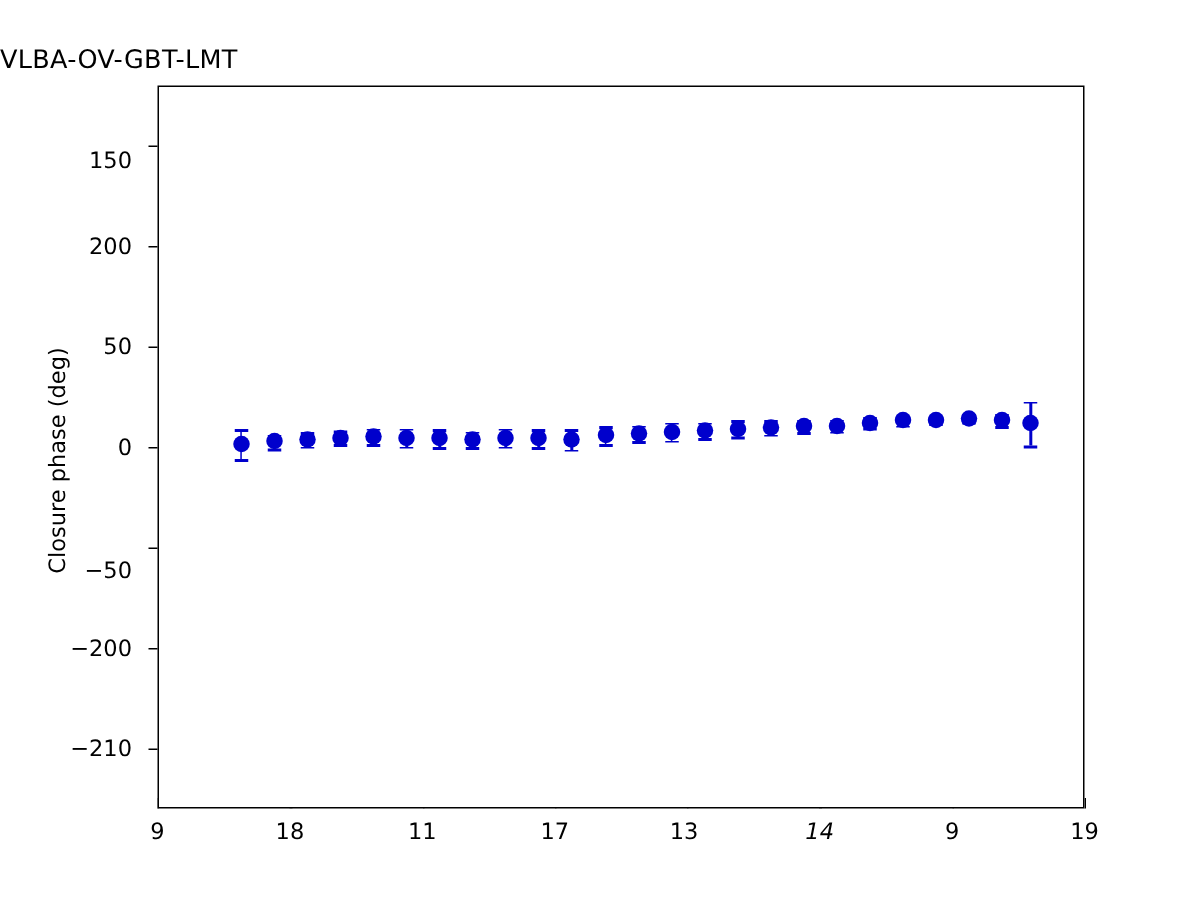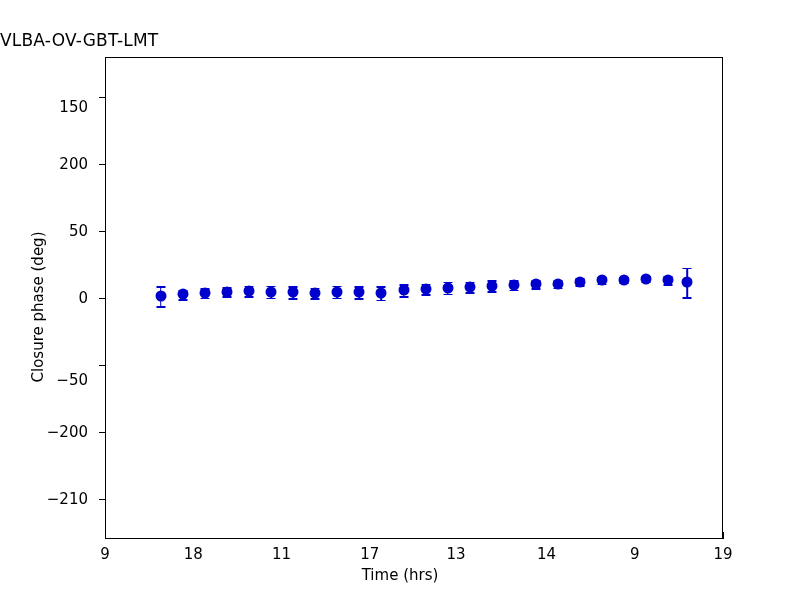--- a/index.html
+++ b/index.html
@@ -19,38 +19,37 @@
   .marker{position:absolute;width:11px;height:11px;border-radius:50%;background:#0000cc;transform:translate(-50%,-50%);}
 </style>
 </head>
 <body>
 
 <div id="fig">
 
   <div id="title">VLBA-OV-GBT-LMT</div>
 
   <div id="ylabel">Closure phase (deg)</div>
-  <div id="xlabel">Time (hrs)</div>
 
   <div id="ytick-labels">
       <div class="ytick-label" style="top: 498.833px;">−210</div>
       <div class="ytick-label" style="top: 431.889px;">−200</div>
       <div class="ytick-label" style="top: 364.944px; margin-top: 15px;">−50</div>
       <div class="ytick-label" style="top: 298px;">0</div>
       <div class="ytick-label" style="top: 231.056px;">50</div>
       <div class="ytick-label" style="top: 164.111px;">200</div>
       <div class="ytick-label" style="top: 107px;">150</div>
     </div>
   <div id="xtick-labels">
       <div class="xtick-label" style="left: 105px;">9</div>
       <div class="xtick-label" style="left: 193.286px;">18</div>
       <div class="xtick-label" style="left: 281.571px;">11</div>
       <div class="xtick-label" style="left: 369.857px;">17</div>
       <div class="xtick-label" style="left: 456px;">13</div>
-      <div class="xtick-label" style="left: 546.429px;">14</div>
+      <div class="xtick-label" style="left: 546.429px; font-style: italic;">14</div>
       <div class="xtick-label" style="left: 634.714px;">9</div>
       <div class="xtick-label" style="left: 723px;">19</div>
     </div>
   <div id="tick-marks">
       <div class="ytick-mark" style="top: 498.833px;"></div>
       <div class="ytick-mark" style="top: 431.889px;"></div>
       <div class="ytick-mark" style="top: 364.944px;"></div>
       <div class="ytick-mark" style="top: 298px;"></div>
       <div class="ytick-mark" style="top: 231.056px;"></div>
       <div class="ytick-mark" style="top: 164.111px;"></div>

